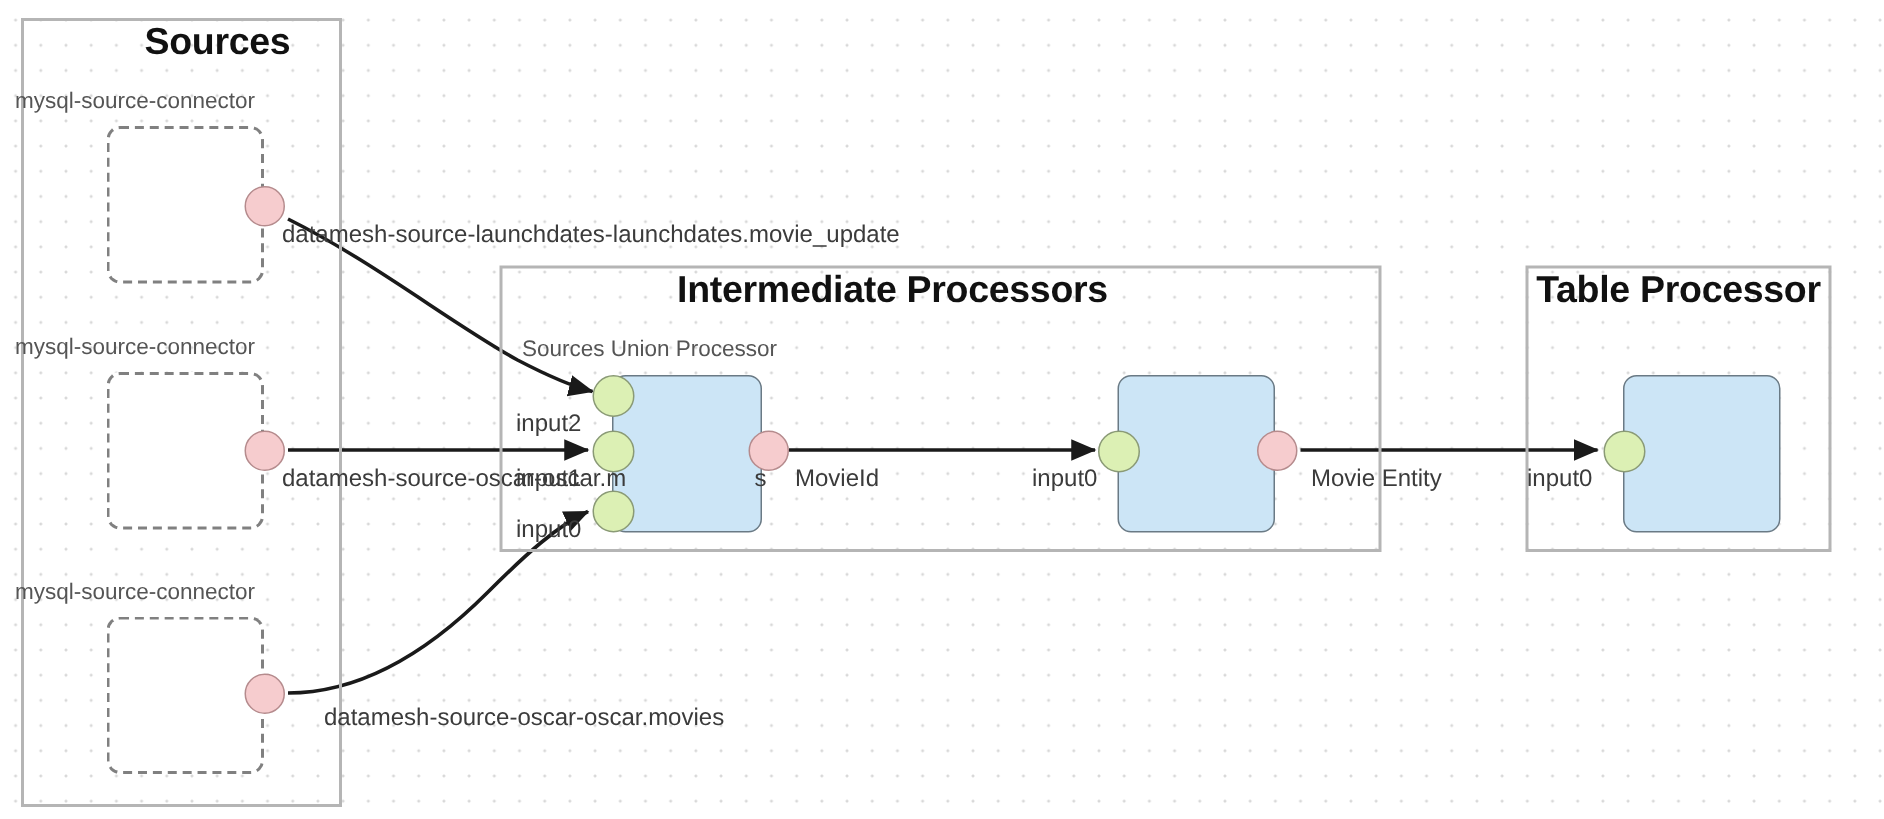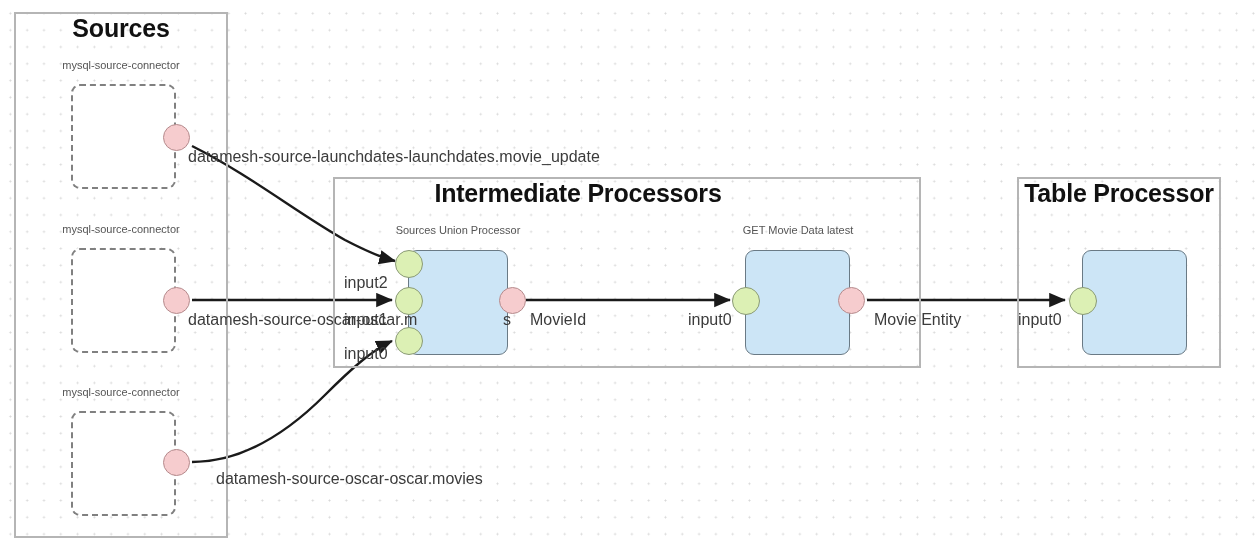--- a/index.html
+++ b/index.html
@@ -34,22 +34,22 @@
     position: absolute;
     font-weight: bold;
     color: #111111;
     text-align: center;
     white-space: nowrap;
     letter-spacing: -0.2px;
   }
   .node-label {
     position: absolute;
     color: #555555;
-    font-size: 11px;
-    text-align: center;
+    font-size: 15px;
+    text-align: left;
     white-space: nowrap;
   }
   .source-box {
     position: absolute;
     border: 2px dashed #808080;
     border-radius: 9px;
     background: #ffffff;
     box-sizing: border-box;
   }
   .proc-box {
@@ -96,49 +96,48 @@
     <path d="M 192,300 L 392,300" fill="none" stroke="#1a1a1a" stroke-width="2.4" marker-end="url(#arrow)"></path>
 
     <path d="M 192,462 C 245,462 290,430 325,395 C 350,370 372,350 392,341" fill="none" stroke="#1a1a1a" stroke-width="2.4" marker-end="url(#arrow)"></path>
 
     <path d="M 526,300 L 730,300" fill="none" stroke="#1a1a1a" stroke-width="2.4" marker-end="url(#arrow)"></path>
 
     <path d="M 867,300 L 1065,300" fill="none" stroke="#1a1a1a" stroke-width="2.4" marker-end="url(#arrow)"></path>
   </svg>
 
   <div class="group-box" style="left:14px; top:12px; width:214px; height:526px;"></div>
-  <div class="group-title" style="left:14px; top:14px; width:214px; font-size:25px;">Sources</div>
+  <div class="group-title" style="left:14px; top:14px; width:214px; font-size:25px;padding-left:24px;">Sources</div>
 
   <div class="node-label" style="left:10px; top:59px; width:222px;">mysql-source-connector</div>
   <div class="source-box" style="left:71px; top:84px; width:105px; height:105px;"></div>
   <div class="port port-out" style="left:163px; top:124px; width:27px; height:27px;"></div>
 
   <div class="node-label" style="left:10px; top:223px; width:222px;">mysql-source-connector</div>
   <div class="source-box" style="left:71px; top:248px; width:105px; height:105px;"></div>
   <div class="port port-out" style="left:163px; top:287px; width:27px; height:27px;"></div>
 
   <div class="node-label" style="left:10px; top:386px; width:222px;">mysql-source-connector</div>
   <div class="source-box" style="left:71px; top:411px; width:105px; height:105px;"></div>
   <div class="port port-out" style="left:163px; top:449px; width:27px; height:27px;"></div>
 
   <div class="group-box" style="left:333px; top:177px; width:588px; height:191px;"></div>
-  <div class="group-title" style="left:320px; top:179px; width:516px; font-size:25px;">Intermediate Processors</div>
+  <div class="group-title" style="left:337px; top:179px; width:516px; font-size:25px;">Intermediate Processors</div>
 
   <div class="node-label" style="left:348px; top:224px; width:220px;">Sources Union Processor</div>
   <div class="proc-box" style="left:408px; top:250px; width:100px; height:105px;"></div>
   <div class="port port-in" style="left:395px; top:250px; width:28px; height:28px;"></div>
   <div class="port port-in" style="left:395px; top:287px; width:28px; height:28px;"></div>
   <div class="port port-in" style="left:395px; top:327px; width:28px; height:28px;"></div>
   <div class="port port-out" style="left:499px; top:287px; width:27px; height:27px;"></div>
 
   <div class="edge-label" style="left:344px; top:274px;text-align:center;">input2</div>
   <div class="edge-label" style="left:344px; top:311px;">input1</div>
   <div class="edge-label" style="left:344px; top:345px;">input0</div>
 
-  <div class="node-label" style="left:688px; top:224px; width:220px;">GET Movie Data latest</div>
   <div class="proc-box" style="left:745px; top:250px; width:105px; height:105px;"></div>
   <div class="port port-in" style="left:732px; top:287px; width:28px; height:28px;"></div>
   <div class="port port-out" style="left:838px; top:287px; width:27px; height:27px;"></div>
   <div class="edge-label" style="left:688px; top:311px;">input0</div>
 
   <div class="group-box" style="left:1017px; top:177px; width:204px; height:191px;"></div>
   <div class="group-title" style="left:1010px; top:179px; width:218px; font-size:25px;">Table Processor</div>
 
   <div class="proc-box" style="left:1082px; top:250px; width:105px; height:105px;"></div>
   <div class="port port-in" style="left:1069px; top:287px; width:28px; height:28px;"></div>

